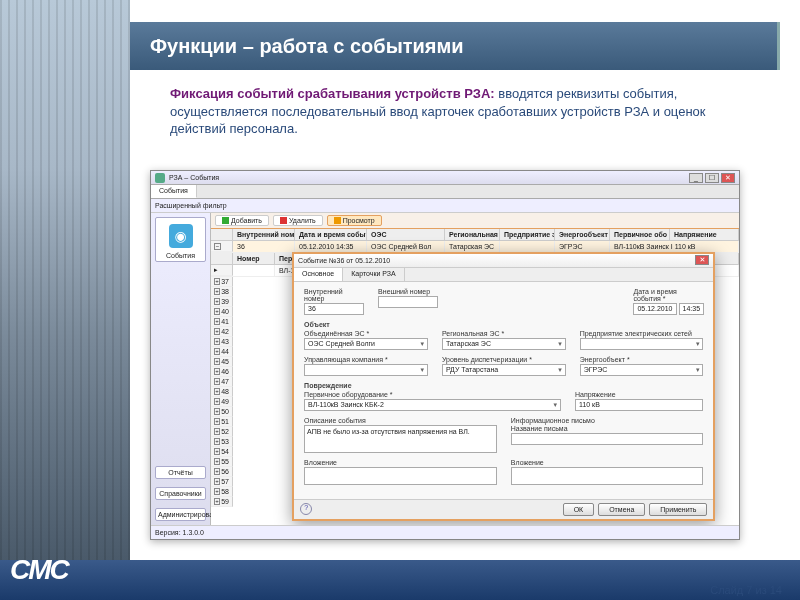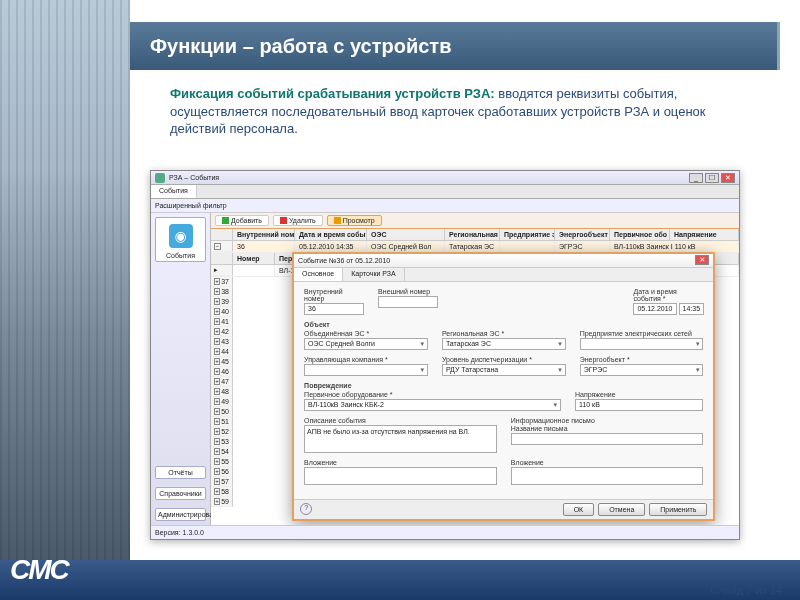--- a/index.html
+++ b/index.html
@@ -2,21 +2,21 @@
 <html><head>
 <meta charset="utf-8">
 <style>
   * { box-sizing: border-box; margin: 0; padding: 0; }
   body { width: 800px; height: 600px; font-family: Arial, sans-serif; background: #fff; position: relative; overflow: hidden; }
   .bg-photo { position: absolute; left: 0; top: 0; width: 130px; height: 560px; background: linear-gradient(180deg,#b8c9d8 0%,#a8b8c8 30%,#7a8a9a 60%,#4a5a6a 100%); }
   .bg-overlay { position: absolute; left: 0; top: 0; width: 130px; height: 560px; background: repeating-linear-gradient(90deg,rgba(0,0,0,.1) 0 2px,transparent 2px 8px); }
   .title-bar { position: absolute; left: 130px; top: 22px; right: 20px; height: 48px; background: linear-gradient(180deg,#5a7a9a,#3a5a7a); display: flex; align-items: center; padding-left: 20px; border-right: 3px solid #8aa; }
   .title-bar h1 { color: #fff; font-size: 20px; font-weight: bold; }
   .desc { position: absolute; left: 170px; top: 85px; right: 90px; font-size: 13px; color: #2a4a7a; line-height: 1.35; }
-  .desc b { color: #0f766e; }
+  .desc b { color: #701a75; }
   .app { position: absolute; left: 150px; top: 170px; width: 590px; height: 370px; border: 1px solid #888; background: #f4f4f4; font-size: 7px; color: #222; box-shadow: 0 2px 8px rgba(0,0,0,.3); }
   .app-titlebar { height: 14px; background: linear-gradient(180deg,#eef,#dde); display: flex; align-items: center; padding: 0 4px; border-bottom: 1px solid #aaa; }
   .app-titlebar .ticon { width:10px;height:10px;background:#5a8;border-radius:2px;margin-right:4px;}
   .app-titlebar .spacer { flex:1; }
   .winbtn { width:14px;height:10px;border:1px solid #888;margin-left:2px;background:#ddd;text-align:center;line-height:8px;font-size:7px;}
   .winbtn.close{background:#d55;color:#fff;}
   .toolbar { height: 14px; background:#eef; border-bottom:1px solid #ccc; display:flex;align-items:center;padding:0 4px;gap:6px;}
   .tab-hdr { height:14px; display:flex; border-bottom:1px solid #aaa;background:#e8e8e8;}
   .tab-hdr .tab{padding:2px 8px;border-right:1px solid #ccc;background:#f8f8f8;}
   .tab-hdr .tab.active{background:#fff;border-bottom:1px solid #fff;position:relative;}
@@ -64,21 +64,21 @@
 </style>
 </head>
 <body>
 
 <div class="bg-photo"></div>
 <div class="bg-overlay"></div>
 <div class="foot-bar"></div>
 <div class="logo">CMC</div>
 
 <div class="title-bar">
-  <h1>Функции – работа с устройств</h1>
+  <h1>Функции – работа с событиями</h1>
 </div>
 
 <div class="desc">
   <b>Фиксация событий срабатывания устройств РЗА:</b><span> вводятся реквизиты события, осуществляется последовательный ввод карточек сработавших устройств РЗА и оценок действий персонала.</span>
 </div>
 
 <div class="app">
   <div class="app-titlebar">
     <span class="ticon"></span>
     <span>РЗА – События</span>

